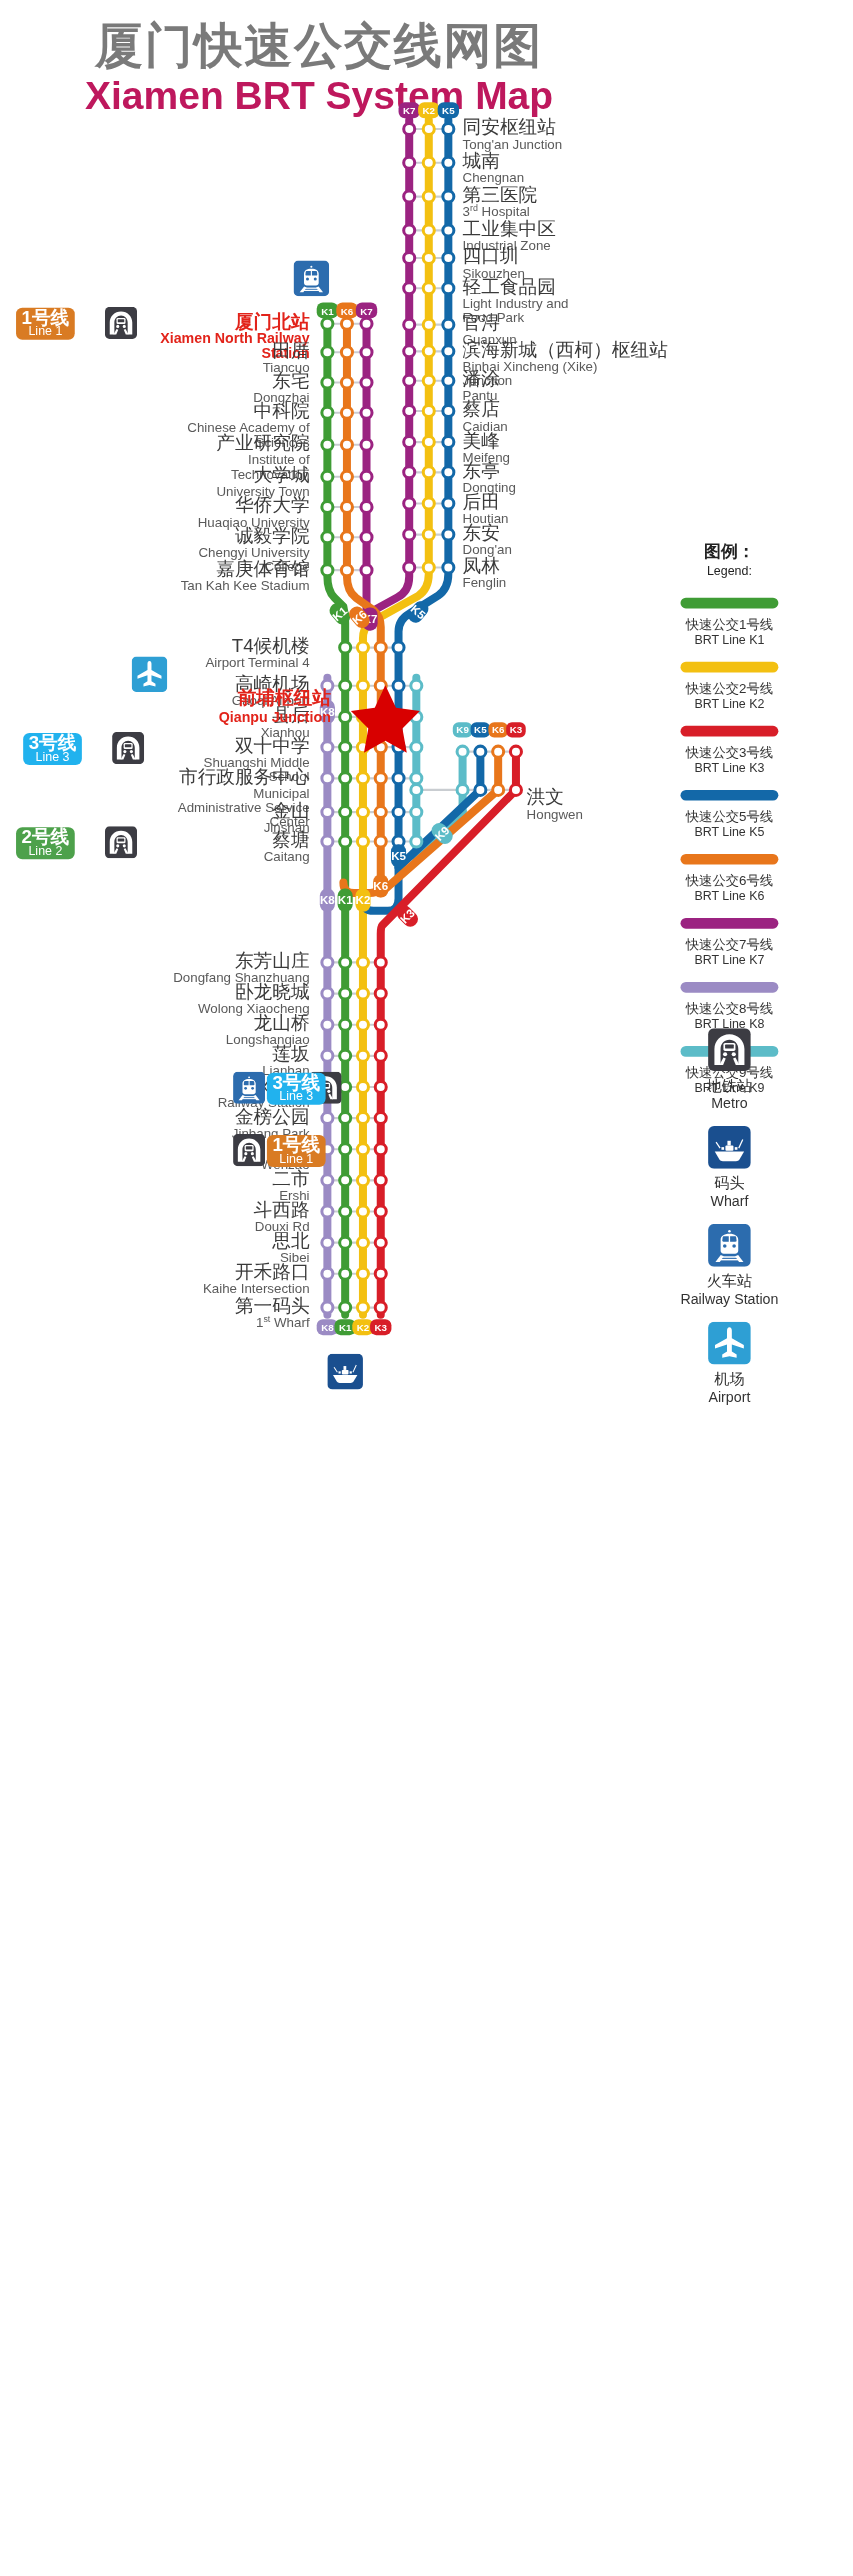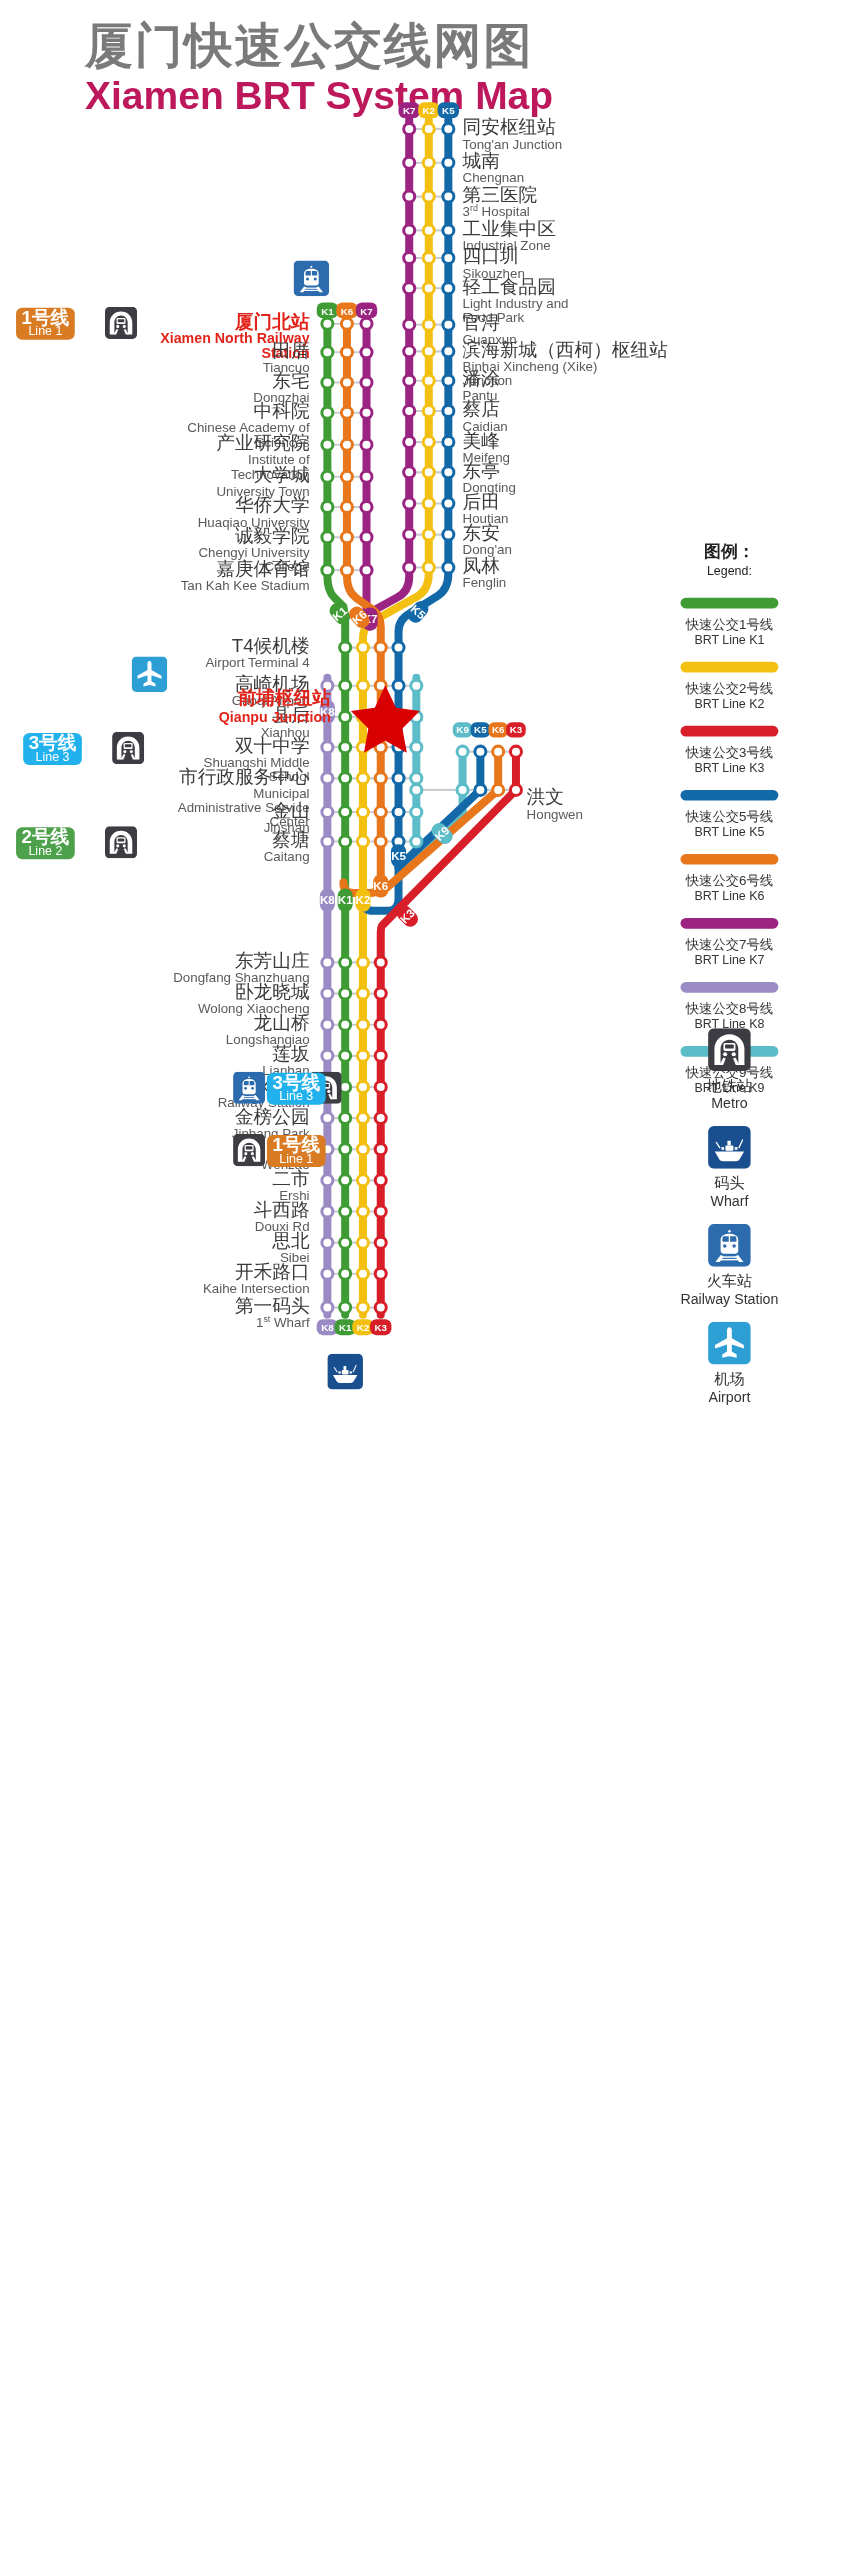--- a/index.html
+++ b/index.html
@@ -7,21 +7,21 @@
   body {
     width: 854px; height: 2576px;
     background: #ffffff;
     font-family: "Liberation Sans", "DejaVu Sans", sans-serif;
     position: relative;
     overflow: hidden;
   }
   #title-block { position:absolute; left:85px; top:19.6px; }
   #title-cn {
     font-size: 48px; font-weight: bold; color:#7a7a7a;
-    letter-spacing: 1.8px; line-height: 1.1;
+    letter-spacing: 1.8px; line-height: 1.1; text-align: center;
   }
   #title-en {
     font-size: 39px; font-weight: bold; color:#be185d;
     letter-spacing: 0px; line-height: 1.15; margin-top: 1.8px;
   }
   svg#map { position:absolute; left:0; top:0; }
   .stn-cn { font-size: 21px; fill:#3a3a3a; font-weight: 500; }
   .stn-en { font-size: 15px; fill:#5a5a5a; }
   .stn-cn-red { font-size: 21px; fill:#e2231a; font-weight: bold; }
   .stn-en-red { font-size: 16px; fill:#e2231a; font-weight: bold; }

